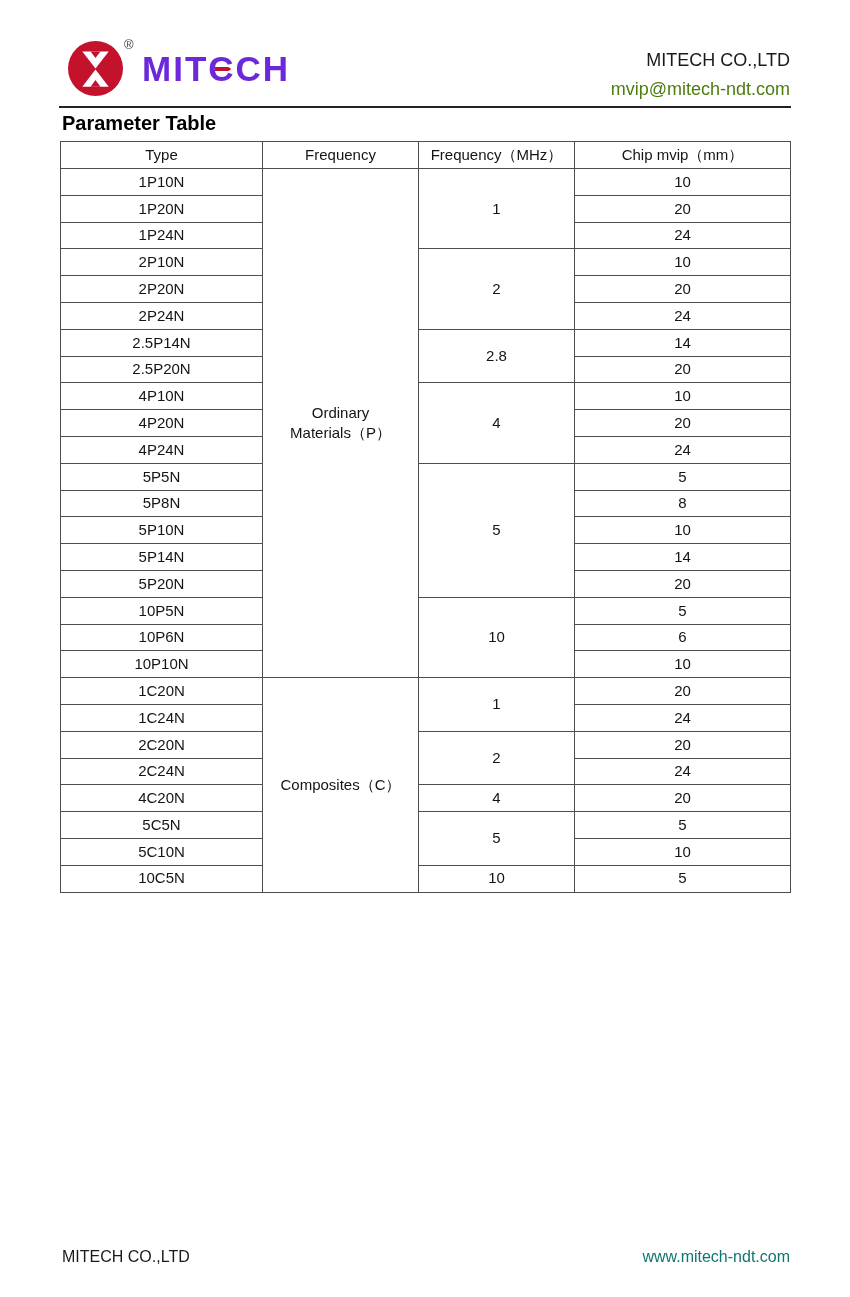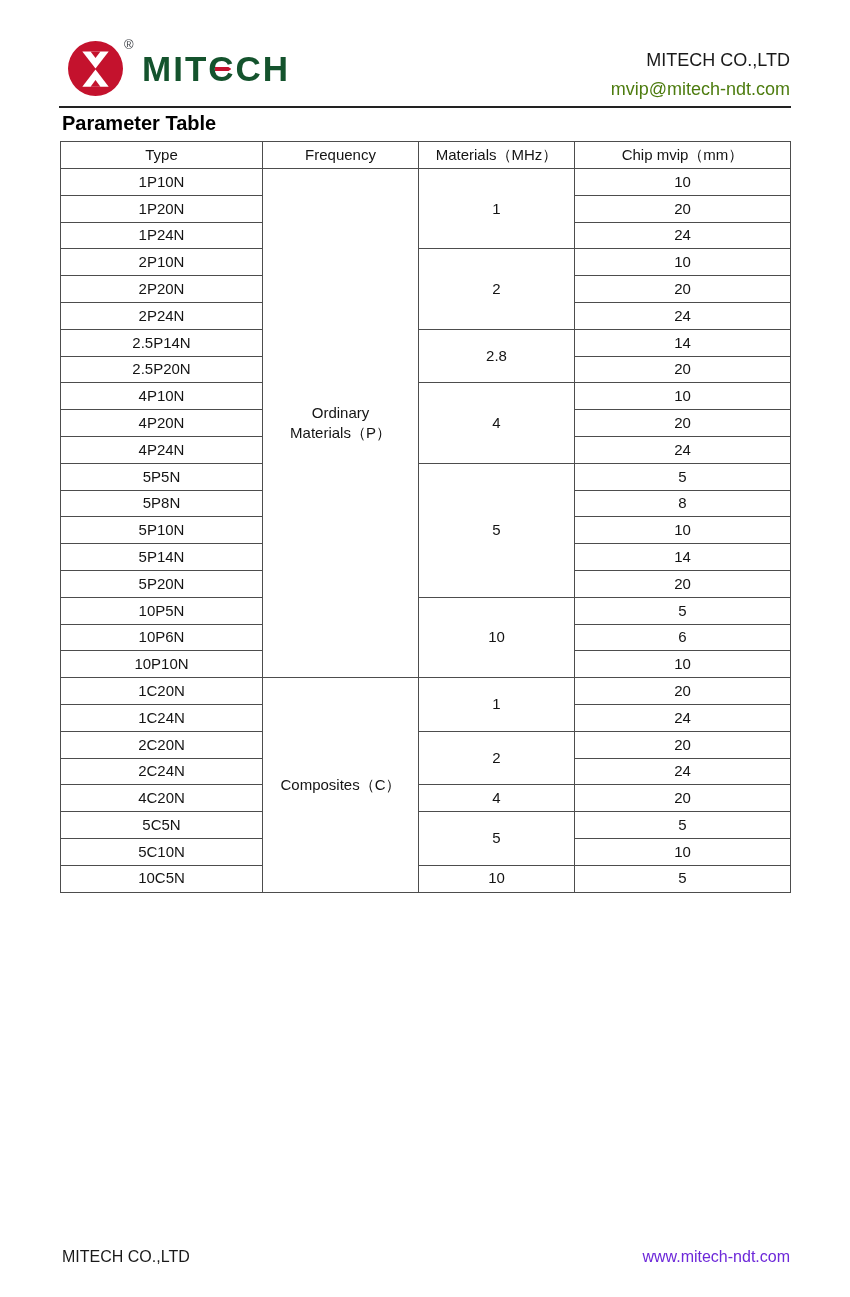--- a/index.html
+++ b/index.html
@@ -15,21 +15,21 @@
 
   
   .logo-circle { position: absolute; left: 68px; top: 41px; width: 55px; height: 55px; }
   .logo-reg {
     position: absolute; left: 124px; top: 37px;
     font-size: 13px; color: #3b3e44;
   }
   .wordmark {
     position: absolute; left: 142px; top: 51px;
     font-size: 35px; font-weight: bold; letter-spacing: 2px;
-    color: #14532d; line-height: 1;
+    color: #6d28d9; line-height: 1;
     display: flex; align-items: flex-start; text-align: center;
   }
   .logo-e { position: relative; display: inline-block; }
   .logo-e .e-bar {
     position: absolute; right: 15%; top: 46%;
     width: 62%; height: 11%;
     background: #c4122d;
     clip-path: polygon(0 0, 82% 0, 100% 50%, 82% 100%, 0 100%);
   }
   .header-right {
@@ -70,21 +70,21 @@
   }
   table.param { border: 1.5px solid #2b2b2b; }
   table.param thead th { height: 27px; }
 
   
   .footer {
     position: absolute; left: 62px; right: 60px; top: 1248px;
     display: flex; justify-content: space-between; align-items: baseline;
     font-size: 16px; color: #1a1a1a;
   }
-  .footer a { color: #6d28d9; text-decoration: none; margin-left: 26px; }
+  .footer a { color: #0f766e; text-decoration: none; margin-left: 26px; }
 </style>
 </head>
 <body>
 
 <div class="page">
 
   <svg class="logo-circle" viewBox="0 0 100 100">
     <circle cx="50" cy="50" r="50" fill="#c4122d"></circle>
     <polygon points="26,19 74,19 50,50" fill="#ffffff"></polygon>
     <polygon points="26,83 74,83 50,52" fill="#ffffff"></polygon>
@@ -109,21 +109,21 @@
     <colgroup>
       <col style="width:202px">
       <col style="width:156px">
       <col style="width:156px">
       <col style="width:216px">
     </colgroup>
     <thead>
       <tr>
         <th>Type</th>
         <th>Frequency</th>
-        <th>Materials（MHz）</th>
+        <th>Frequency（MHz）</th>
         <th>Chip mvip（mm）</th>
       </tr>
     </thead>
     <tbody id="tbody">
         <tr>
           <td>1P10N</td>
           <td rowspan="19">Ordinary<br>Materials（P）</td>
           <td rowspan="3">1</td>
           <td>10</td>
         </tr>

